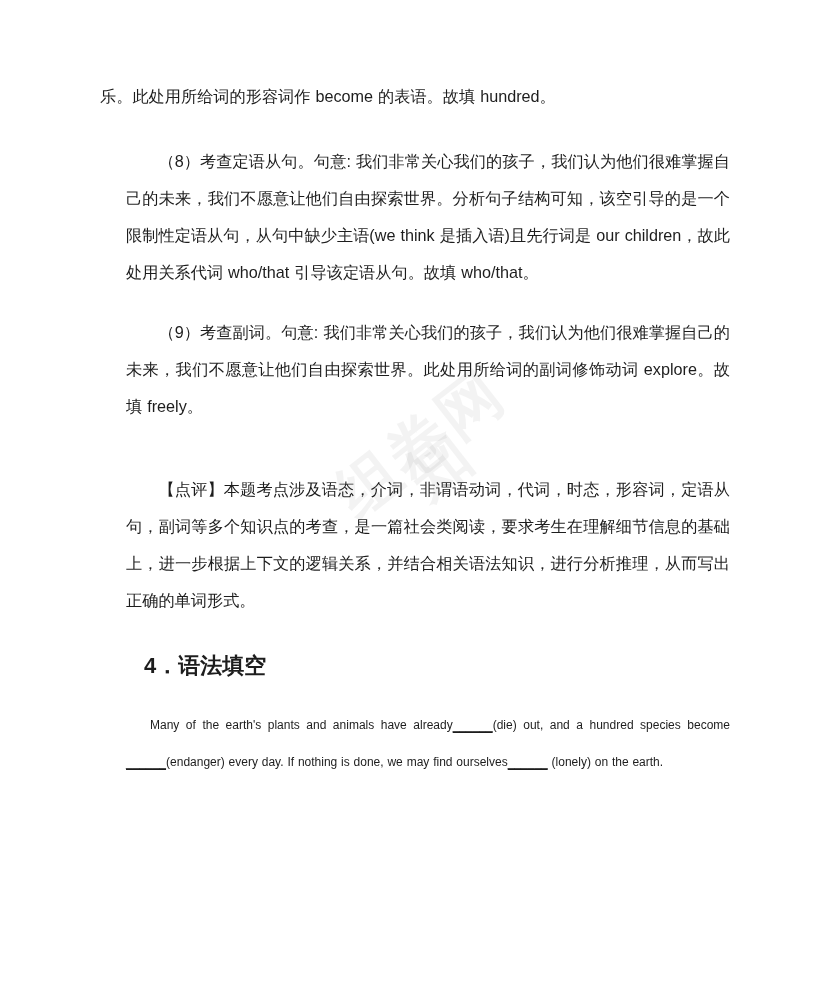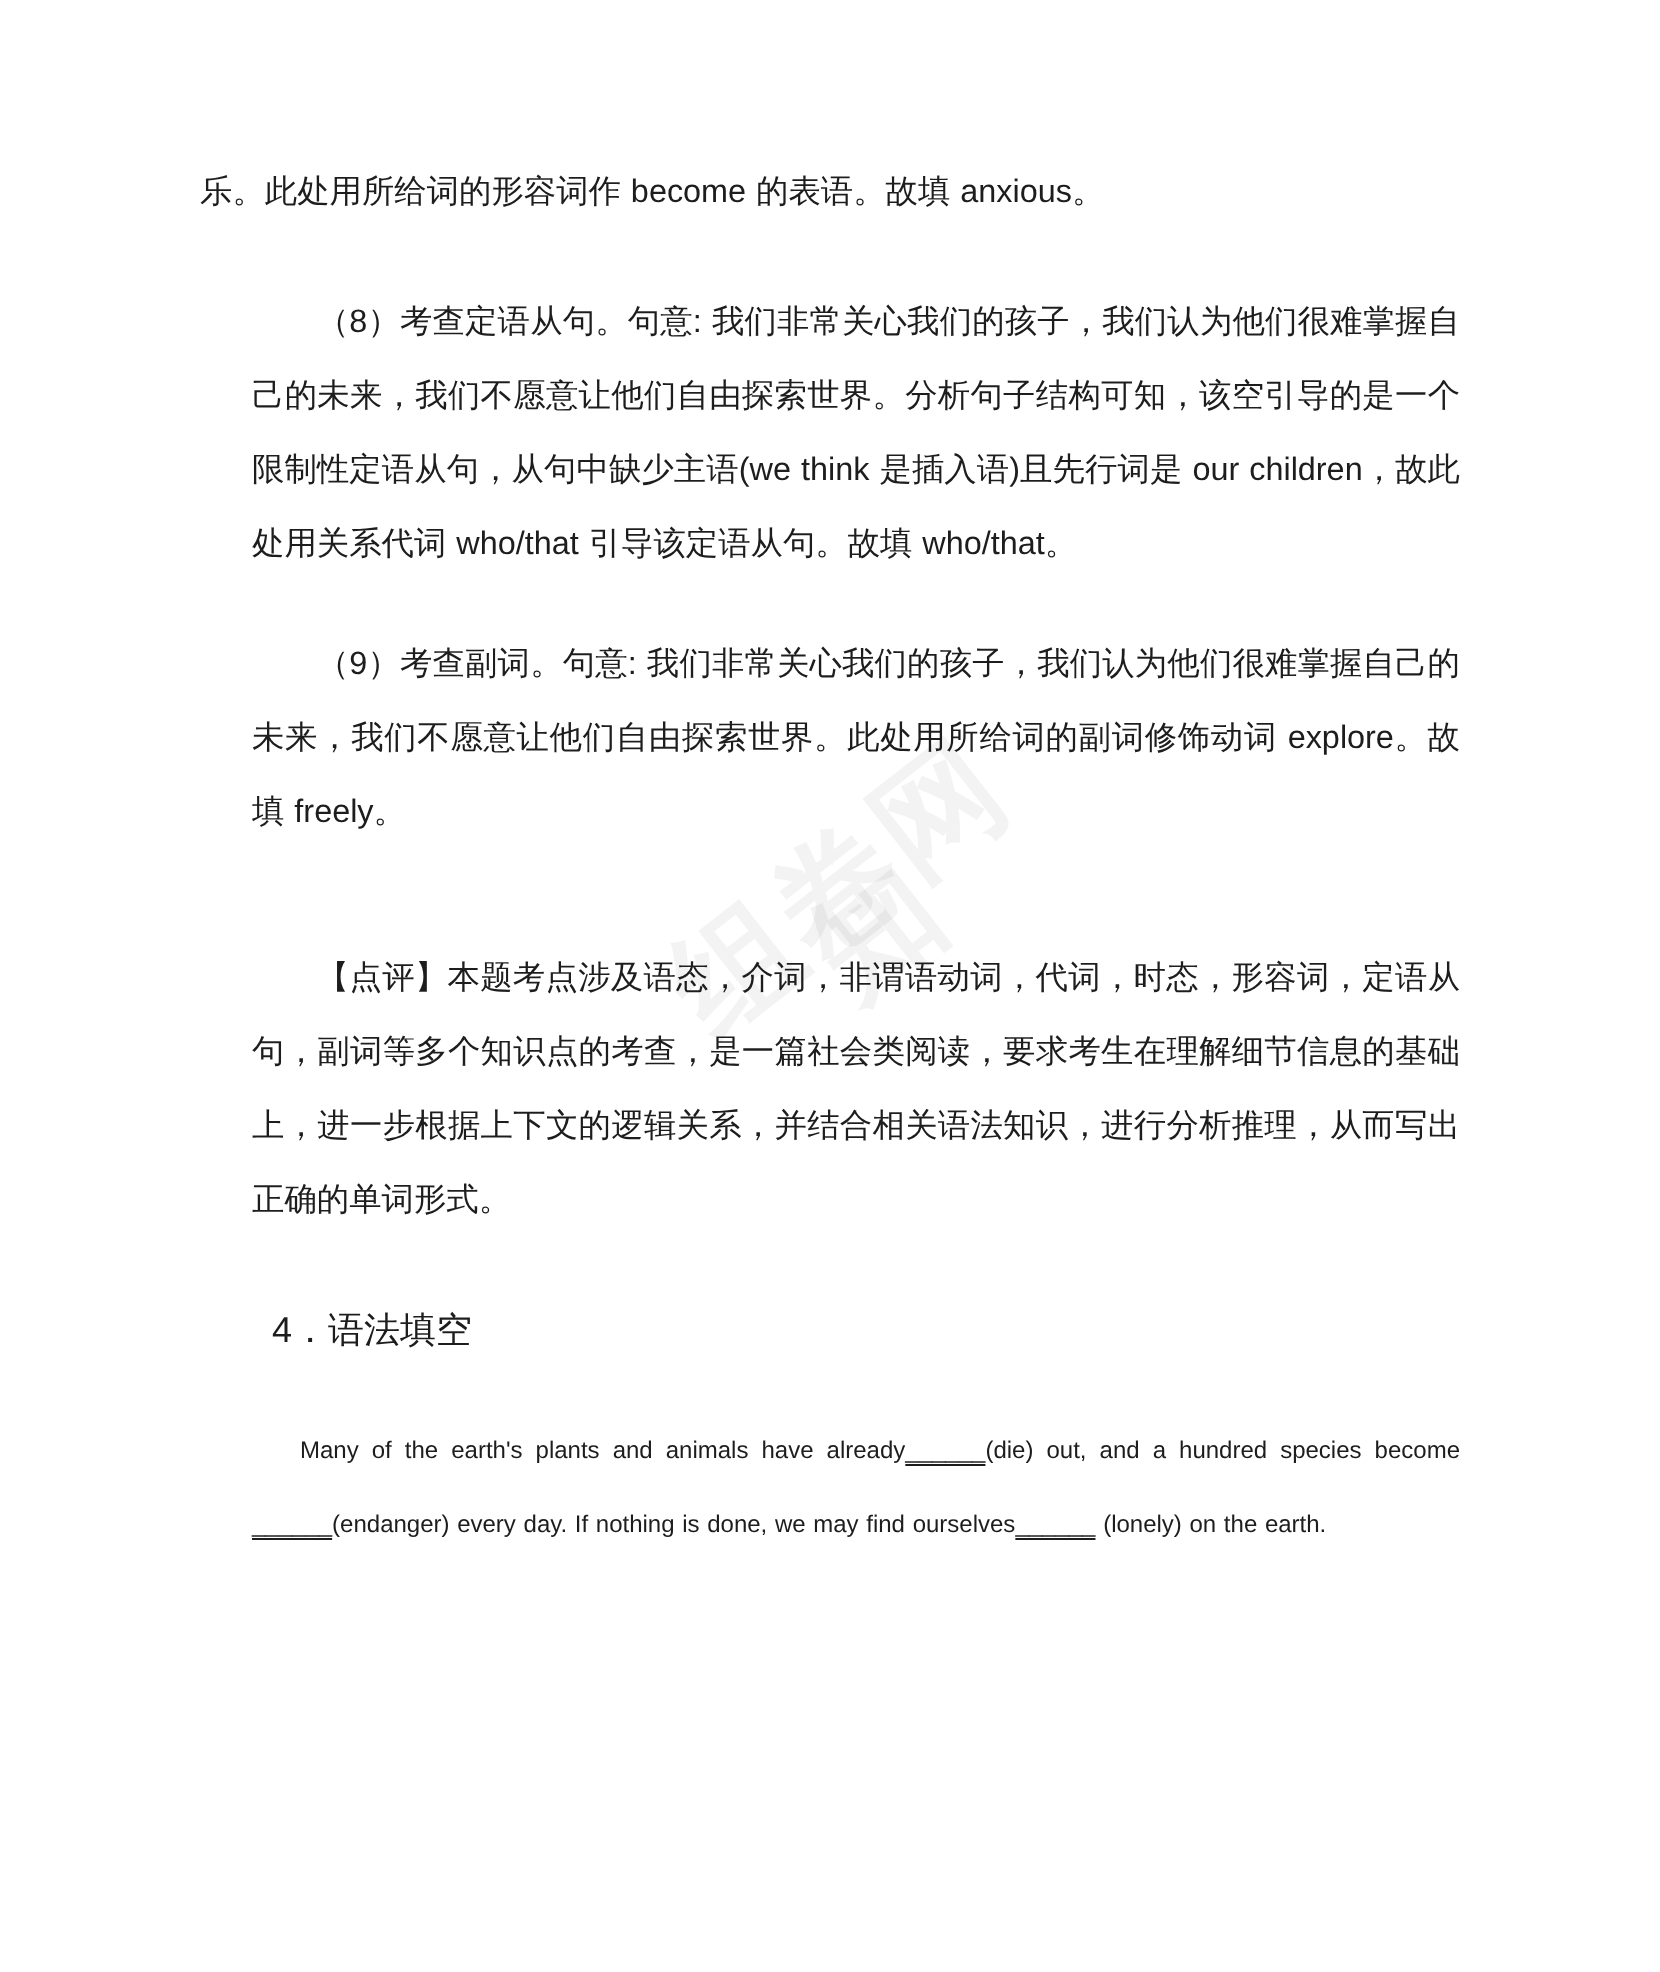--- a/index.html
+++ b/index.html
@@ -68,23 +68,23 @@
   p.para.indent {
     text-indent: 2em;
     margin-left: 26px;
   }
   
   .gap-lg { height: 28px; }
   .gap-md { height: 23px; }
 
   h3.section-heading {
     margin: 0;
-    font-size: 18px;
+    font-size: 22px;
     line-height: 37px;
-    font-weight: 400;
+    font-weight: 700;
     text-indent: 2em;
   }
 
   p.para.en {
     font-size: 12px;
     line-height: 37px;
     text-align: justify;
   }
   .blank {
     text-decoration: underline;
@@ -96,21 +96,21 @@
 <body>
 
 <div id="watermark-layer">
   <div class="watermark-text wm-a">组卷网</div>
   <div class="watermark-text wm-b">知</div>
 </div>
 
 <div id="page">
   <div class="doc-body">
 
-    <p class="para">乐。此处用所给词的形容词作 become 的表语。故填 anxious。</p>
+    <p class="para">乐。此处用所给词的形容词作 become 的表语。故填 hundred。</p>
 
     <div class="gap-lg"></div>
 
     <p class="para indent">（8）考查定语从句。句意: 我们非常关心我们的孩子，我们认为他们很难掌握自己的未来，我们不愿意让他们自由探索世界。分析句子结构可知，该空引导的是一个限制性定语从句，从句中缺少主语(we think 是插入语)且先行词是 our children，故此处用关系代词 who/that 引导该定语从句。故填 who/that。</p>
 
     <div class="gap-md"></div>
 
     <p class="para indent">（9）考查副词。句意: 我们非常关心我们的孩子，我们认为他们很难掌握自己的未来，我们不愿意让他们自由探索世界。此处用所给词的副词修饰动词 explore。故填 freely。</p>
 
     <div class="gap-md"></div>

